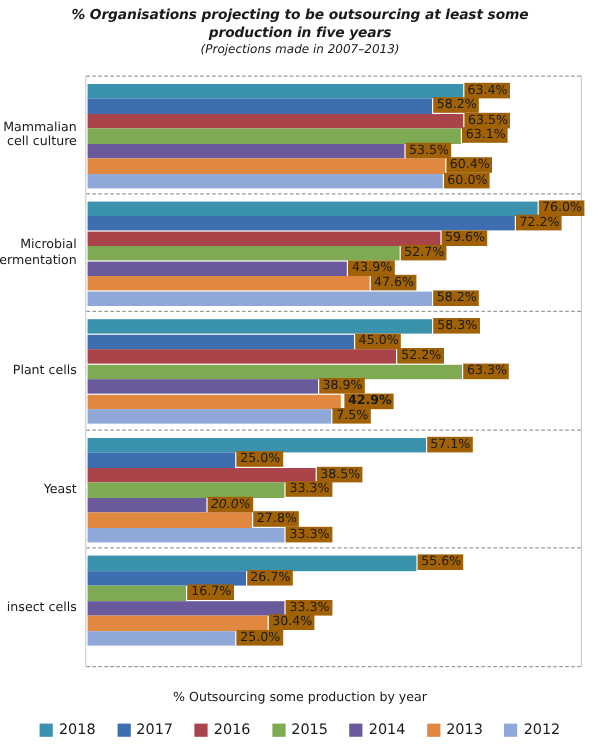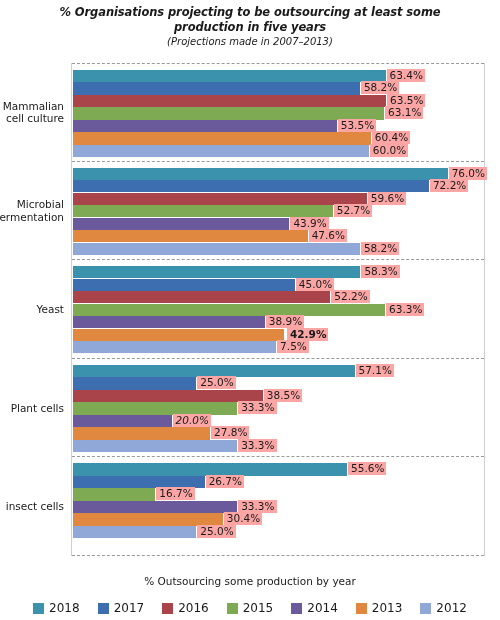--- a/index.html
+++ b/index.html
@@ -77,21 +77,21 @@
     height:12.3px;
     box-sizing:border-box;
   }
   .bar-label{
     position:absolute;
     top:-1px;
     font-size:10.5px;
     line-height:13px;
     color:#1a1a1a;
     white-space:nowrap;
-    background:#fca5a5;
+    background:#a16207;
     padding:0 2px 0 3px;
     z-index:4;
   }
   
   .cat-labels{
     position:absolute;
     left:0;
     top:63px;
     width:69px;
     height:493px;
@@ -148,22 +148,22 @@
 <div class="chart-root">
 
   <div class="title-block">
     <div class="chart-title">% Organisations projecting to be outsourcing at least some production in five years</div>
     <div class="chart-subtitle">(Projections made in 2007–2013)</div>
   </div>
 
   <div class="cat-labels">
       <div class="cat-label">Mammalian cell culture</div>
       <div class="cat-label">Microbial fermentation</div>
+      <div class="cat-label">Plant cells</div>
       <div class="cat-label">Yeast</div>
-      <div class="cat-label">Plant cells</div>
       <div class="cat-label">insect cells</div>
     </div>
 
   <div class="plot-wrap">
       <div class="cat-band">
         <div class="bars">
           <div class="bar-row">
             <div class="bar" style="width: 312.562px; background: rgb(58, 146, 173);"></div>
             <span class="bar-label" style="left: 314.562px;">63.4%</span>
           </div>

